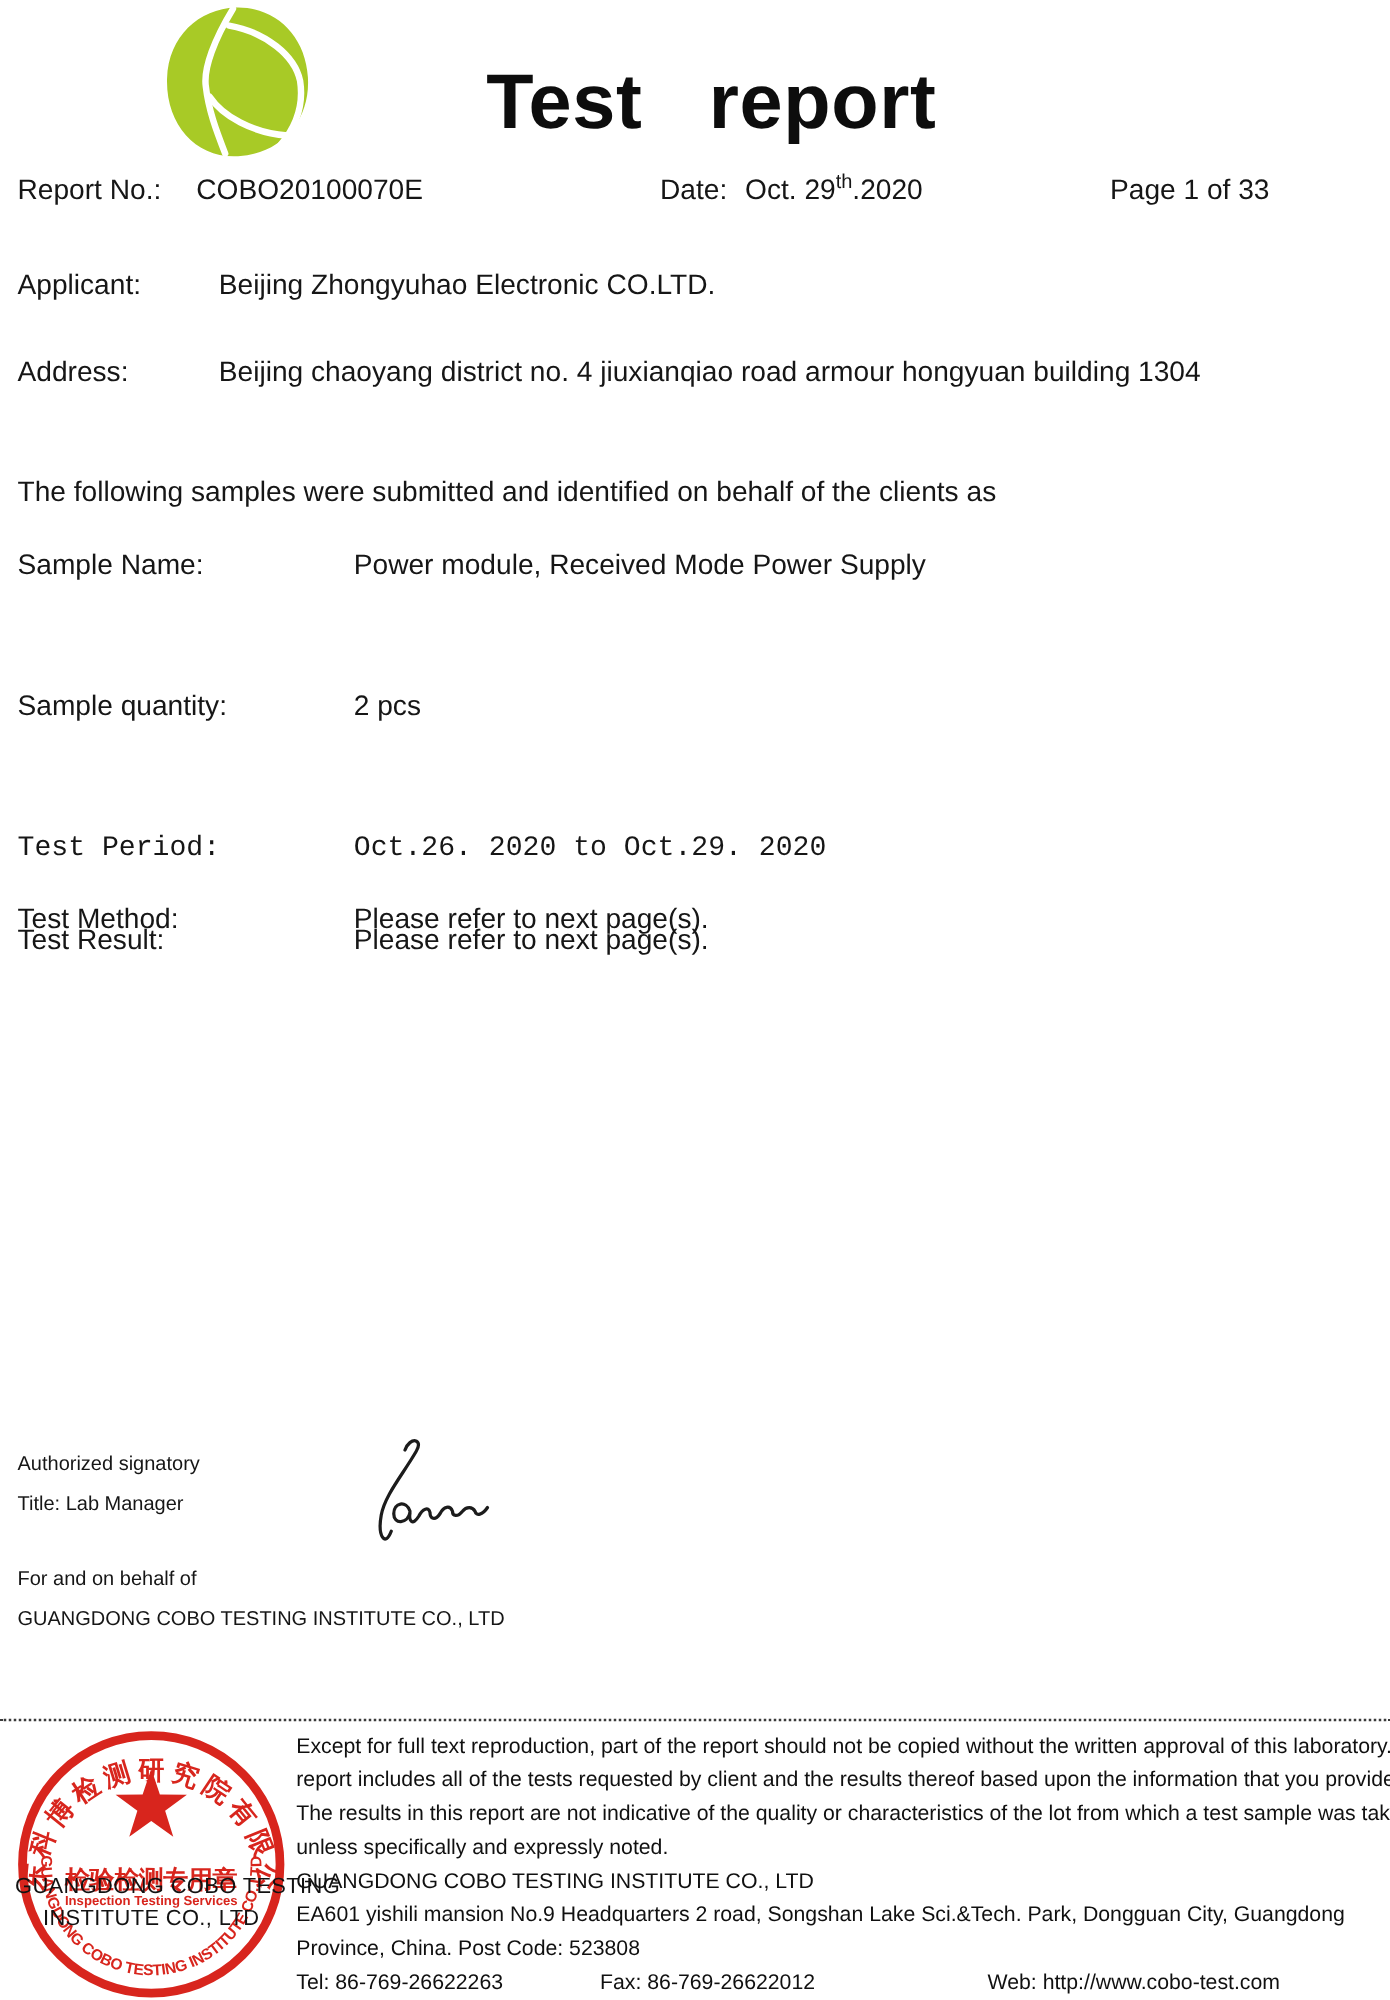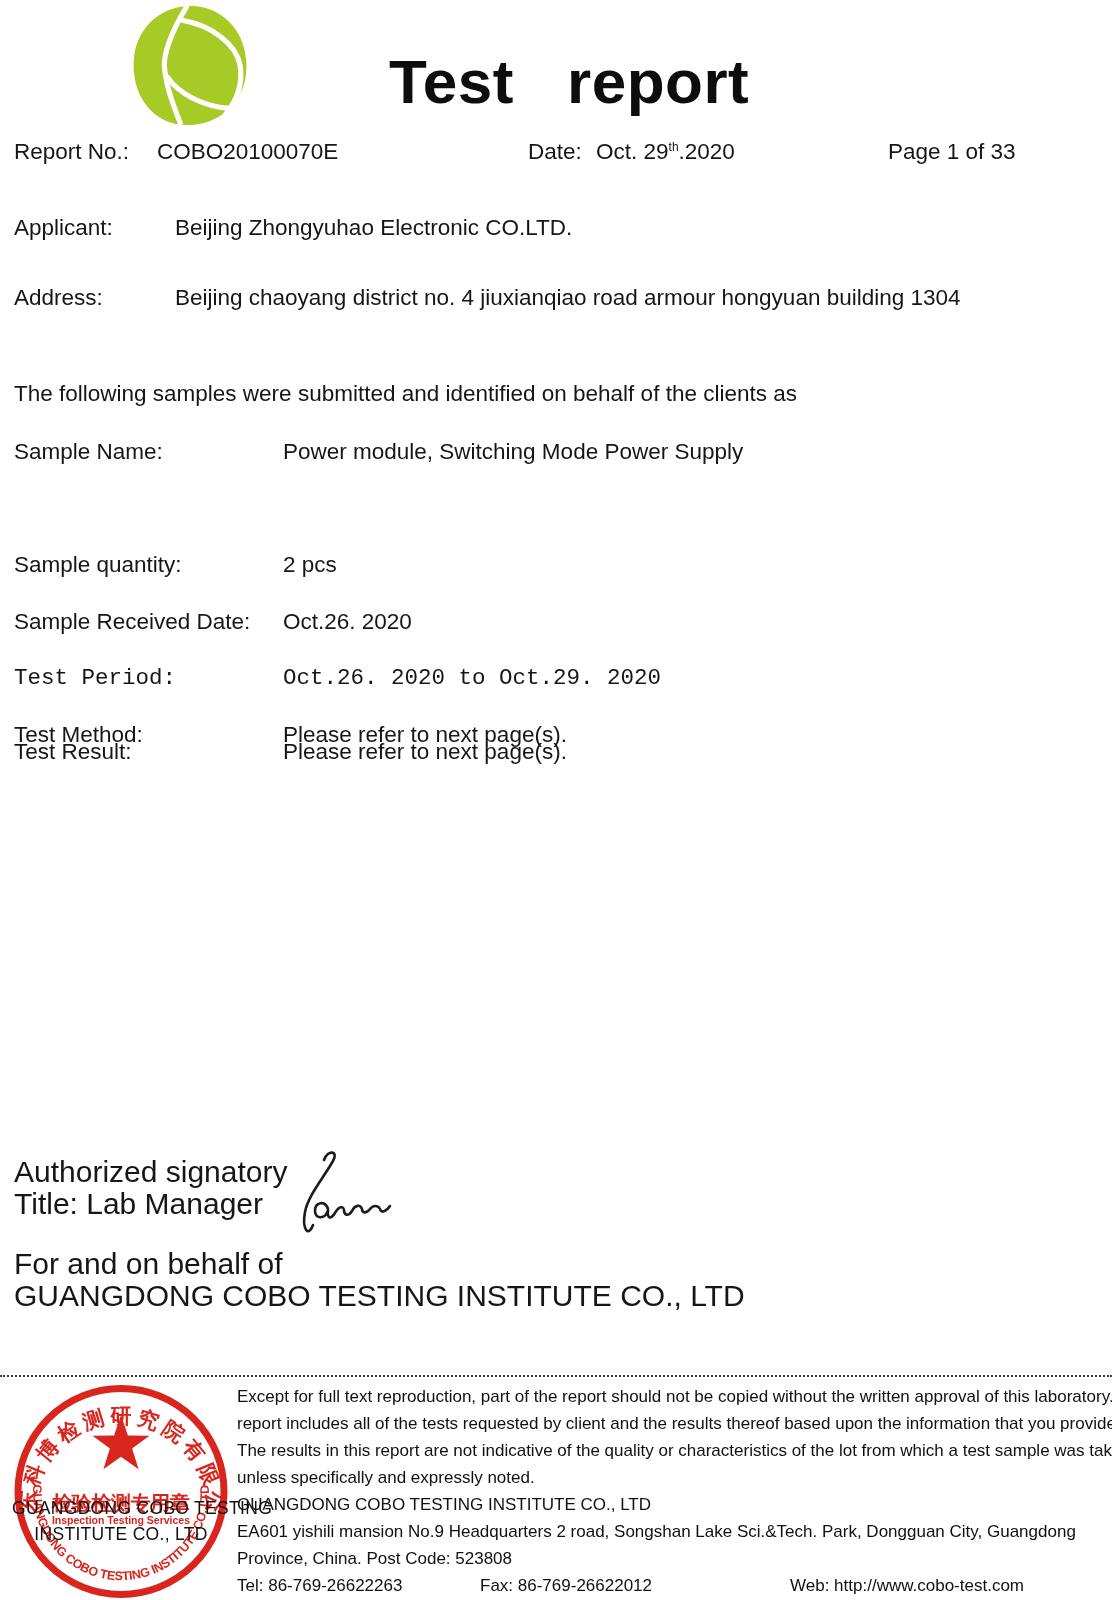--- a/index.html
+++ b/index.html
@@ -8,26 +8,26 @@
     background:#ffffff; overflow:hidden;
     font-family:"Liberation Sans","DejaVu Sans",sans-serif;
     color:#161616;
   }
   .abs{position:absolute;}
   .t22{font-size:22.5px; line-height:28px; white-space:nowrap;}
   .title{
     font-size:62px; font-weight:bold; letter-spacing:0.5px;
     white-space:pre; color:#0d0d0d;
   }
-  .sup{font-size:12px; vertical-align:super; line-height:0;}
+  .sup{font-size:16px; vertical-align:super; line-height:0;}
   .line{position:absolute; left:14px; right:10px; height:30px;}
   .line .lbl{position:absolute; left:0;}
   .line .val-a{position:absolute; left:161px;}
   .line .val-b{position:absolute; left:269px;}
-  .sig-text{font-size:30px; line-height:31px; white-space:nowrap;}
+  .sig-text{font-size:16px; line-height:31px; white-space:nowrap;}
   .dotted-sep{
     position:absolute; left:0; top:1375px; width:1112px; height:0;
     border-top:2px dotted #3a3a3a;
   }
   .footer-block{position:absolute; left:237px; top:1383px; width:866px;}
   .footer-line{font-size:17px; line-height:27px; white-space:nowrap; color:#101010;}
   .tel-row .cell-tel{display:inline-block; width:243px;}
   .tel-row .cell-fax{display:inline-block; width:310px;}
   
   .logo{left:123px; top:5px; width:135px; height:122px;}
@@ -76,29 +76,25 @@
   </div>
   <div class="line t22" style="top:284px;">
     <span class="lbl">Address:</span>
     <span class="val-a">Beijing chaoyang district no. 4 jiuxianqiao road armour hongyuan building 1304</span>
   </div>
 
   <div class="abs t22" style="left:14px; top:380px;">The following samples were submitted and identified on behalf of the clients as</div>
 
   <div class="line t22" style="top:438px;">
     <span class="lbl">Sample Name:</span>
-    <span class="val-b">Power module, Switching Mode Power Supply</span>
+    <span class="val-b">Power module, Received Mode Power Supply</span>
   </div>
   <div class="line t22" style="top:551px;">
     <span class="lbl">Sample quantity:</span>
     <span class="val-b">2 pcs</span>
-  </div>
-  <div class="line t22" style="top:608px;">
-    <span class="lbl">Sample Received Date:</span>
-    <span class="val-b">Oct.26. 2020</span>
   </div>
   <div class="line t22" style="top:664px;font-family:Liberation Mono, monospace;">
     <span class="lbl">Test Period:</span>
     <span class="val-b">Oct.26. 2020 to Oct.29. 2020</span>
   </div>
   <div class="line t22" style="top:721px;">
     <span class="lbl">Test Method:</span>
     <span class="val-b">Please refer to next page(s).</span>
   </div>
   <div class="line t22" style="top:738px;">

